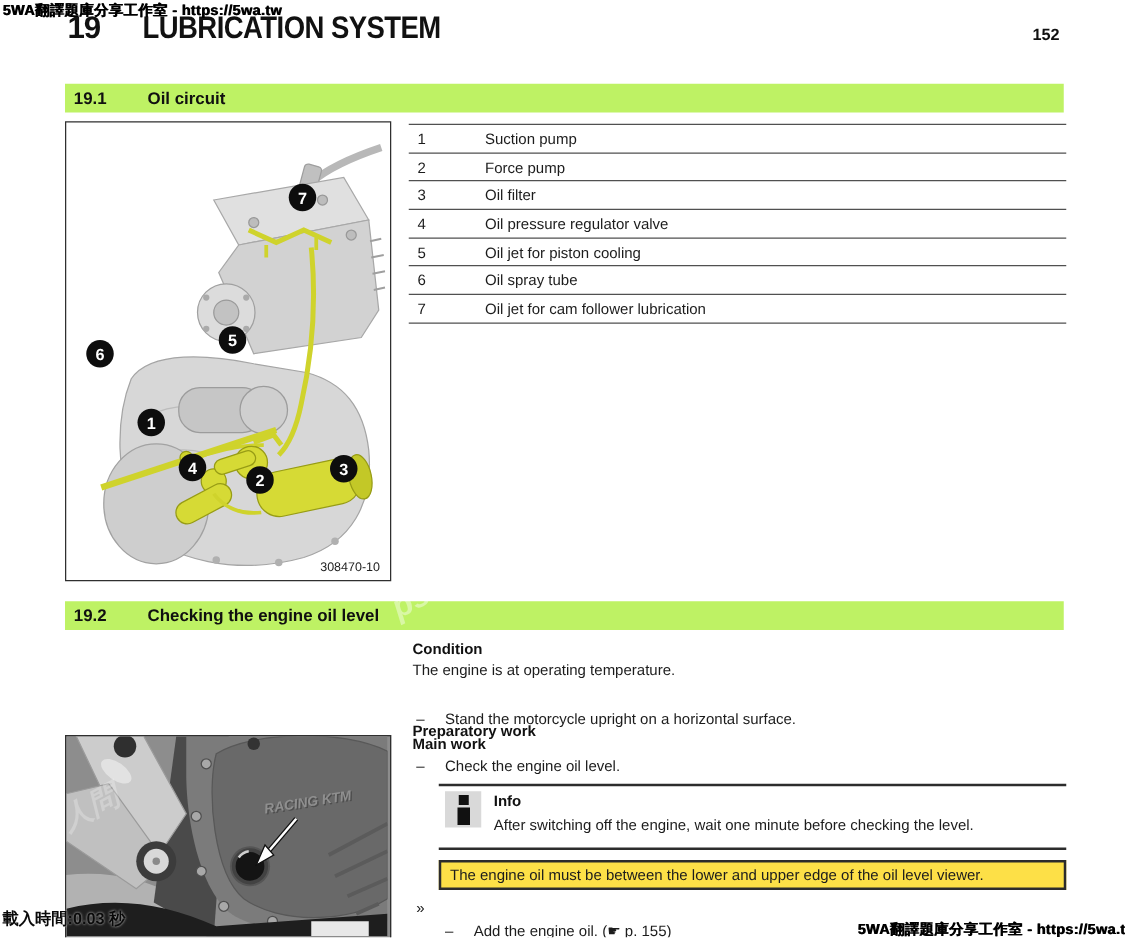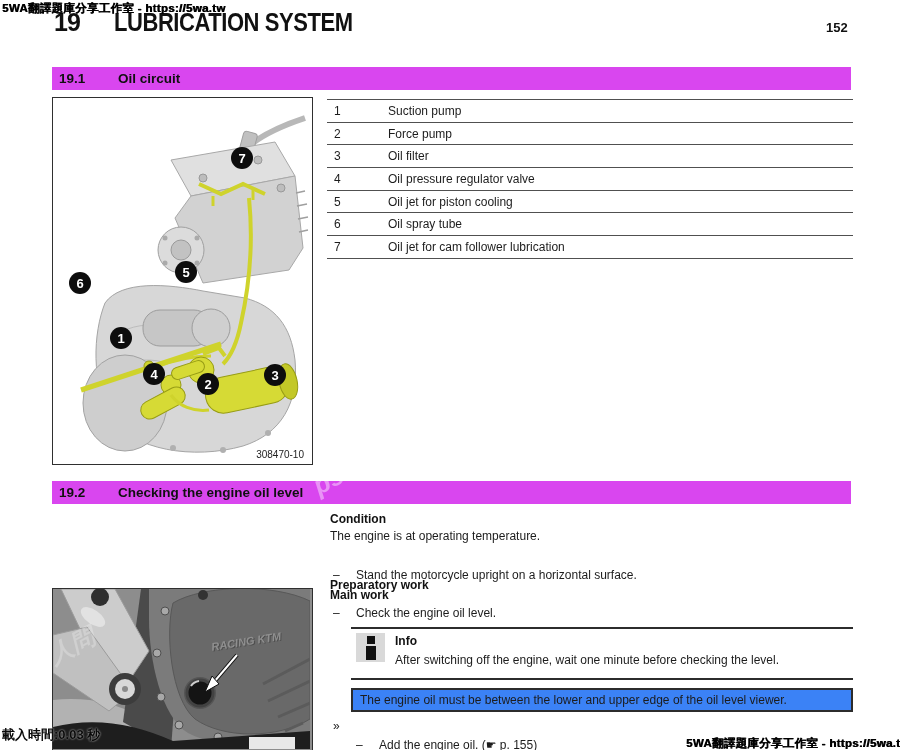--- a/index.html
+++ b/index.html
@@ -6,21 +6,21 @@
   .page{position:relative;width:900px;height:750px;background:#ffffff;overflow:hidden;
         font-family:"Liberation Sans",sans-serif;color:#1a1a1a;padding-left:28px;}
 
   
   .chapter-num{position:absolute;left:54px;top:8px;font-size:25px;font-weight:bold;letter-spacing:-1px;color:#111;}
   .chapter-title{position:absolute;left:114px;top:8px;font-size:25px;font-weight:bold;letter-spacing:-.5px;
                  white-space:nowrap;transform:scaleX(.88);transform-origin:left top;color:#111;}
   .page-num{position:absolute;left:826px;top:20px;font-size:13px;font-weight:bold;color:#111;}
 
   
-  .bar{position:absolute;left:52px;width:799px;height:23px;background:#d946ef;}
+  .bar{position:absolute;left:52px;width:799px;height:23px;background:#bef264;}
   .bar-1{top:67px;} .bar-2{top:481px;}
   .bar-num{position:absolute;left:7px;top:4px;font-size:13.5px;font-weight:bold;color:#101010;}
   .bar-title{position:absolute;left:66px;top:4px;font-size:13.5px;font-weight:bold;color:#101010;white-space:nowrap;}
 
   
   .figure{position:absolute;left:52px;top:97px;width:259px;height:366px;border:1px solid #2f2f2f;background:#fff;}
   .figure svg{position:absolute;left:0;top:0;}
   .marker{position:absolute;width:22px;height:22px;border-radius:50%;background:#0d0d0d;color:#fff;
           font-size:13px;font-weight:bold;display:flex;align-items:center;justify-content:center;}
   .fig-caption{position:absolute;right:6px;bottom:4px;font-size:10px;color:#222;background:#fff;padding:0 2px;}
@@ -37,21 +37,21 @@
   .dash{position:absolute;font-size:12px;color:#1c1c1c;}
   .rule{position:absolute;left:351px;width:502px;height:2px;background:#2c2c2c;}
 
   
   .info-icon{position:absolute;left:356px;top:633px;width:29px;height:29px;background:#d9d9d9;}
   .info-icon .dot{position:absolute;left:11px;top:3px;width:8px;height:8px;background:#111;}
   .info-icon .stem{position:absolute;left:10px;top:13px;width:10px;height:14px;background:#111;}
 
   
   .spec-box{position:absolute;left:351px;top:688px;box-sizing:border-box;width:502px;border:2px solid #2c2c2c;
-            font-size:12px;color:#1c1c1c;padding:3px 7px;background:#3b82f6;white-space:nowrap;}
+            font-size:12px;color:#1c1c1c;padding:3px 7px;background:#fde047;white-space:nowrap;}
 
   
   .photo{position:absolute;left:52px;top:588px;width:259px;height:162px;border:1px solid #2f2f2f;overflow:hidden;background:#8d8d8d;}
 
   
   .wm-site{position:absolute;font-size:11.5px;font-weight:bold;color:#000;letter-spacing:.3px;white-space:nowrap;z-index:30;
            text-shadow:.6px 0 0 #000;}
   .wm-site-top{left:2px;top:1px;}
   .wm-site-bottom{left:686px;top:736px;}
   .wm-load{position:absolute;left:2px;top:726px;font-size:13px;font-weight:bold;color:#0a0a0a;z-index:30;

